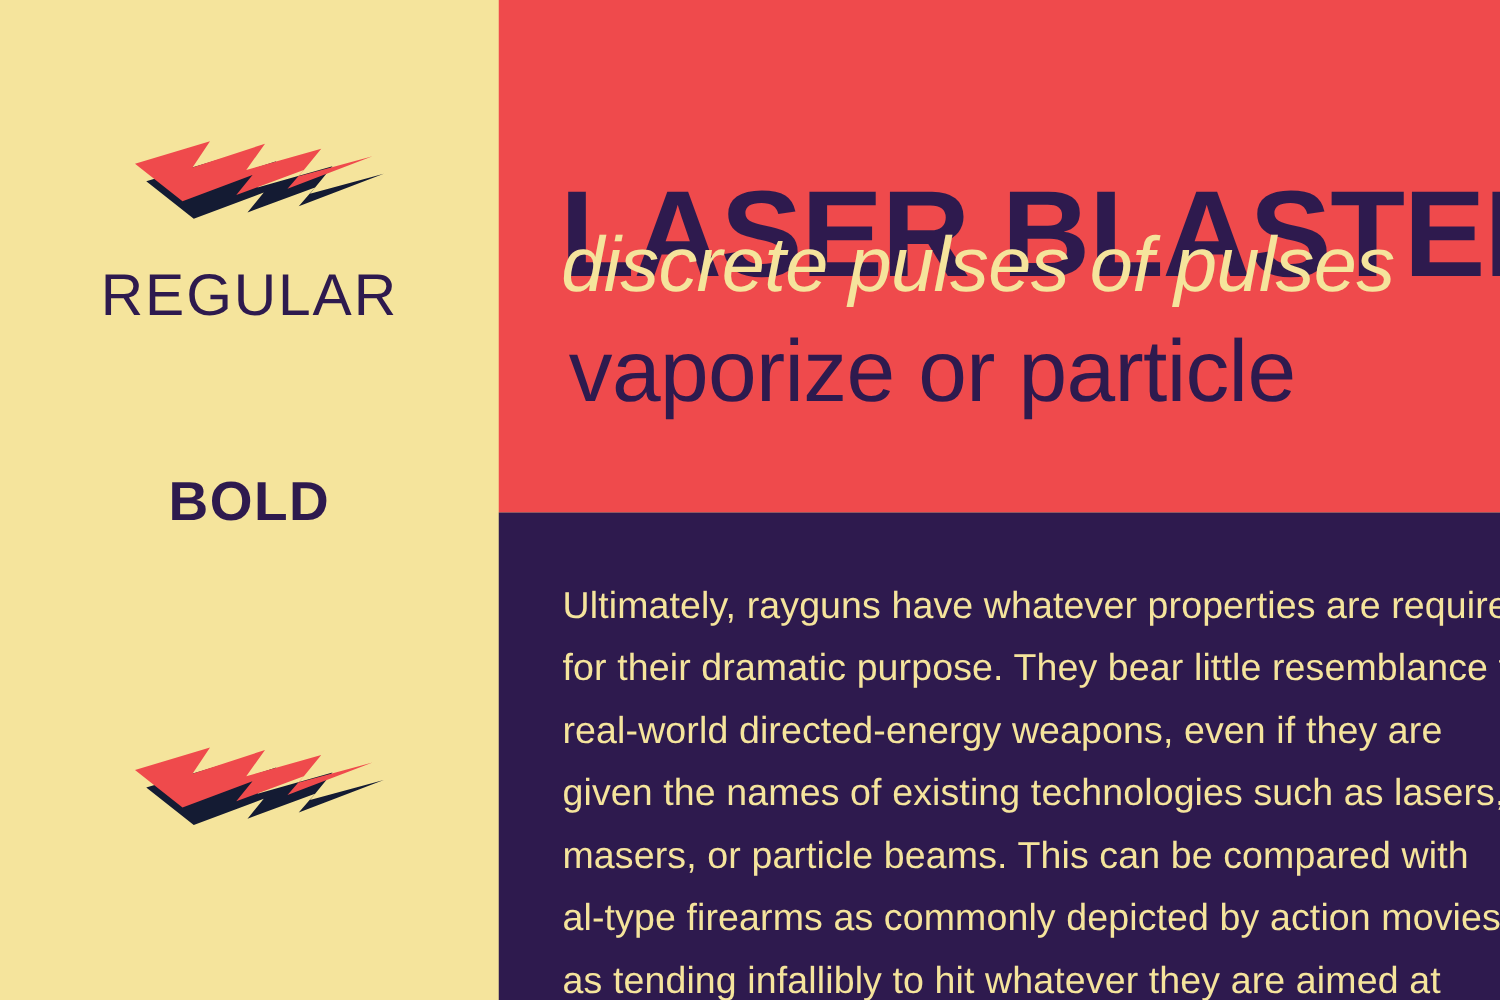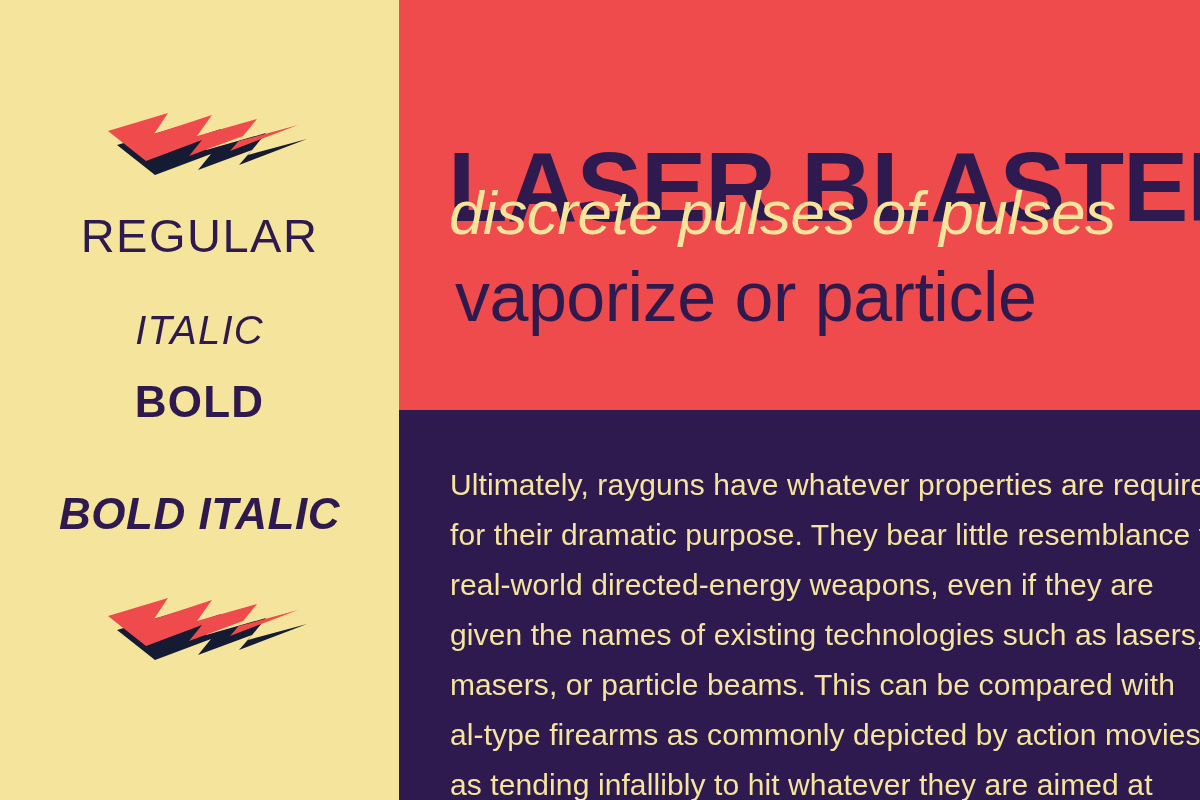--- a/index.html
+++ b/index.html
@@ -164,25 +164,23 @@
       <svg viewBox="0 0 212 74" xmlns="http://www.w3.org/2000/svg" aria-hidden="true">
         <g>
           <path d="M11 28 L71 10 L57 31 L115 12 L100 33 L160 16 L142 38 L201 22 L133 48 L146 33 L92 53 L105 37 L49 58 Z" fill="#141B33" transform="translate(9,14)"></path>
           <path d="M11 28 L71 10 L57 31 L115 12 L100 33 L160 16 L142 38 L201 22 L133 48 L146 33 L92 53 L105 37 L49 58 Z" fill="#EF4A4C"></path>
         </g>
       </svg>
     </div>
 
     <div class="weight-sample" id="weight-regular">REGULAR</div>
 
-    <div class="weight-sample" id="weight-italic">ITALIC</div>
 
     <div class="weight-sample" id="weight-bold">BOLD</div>
 
-    <div class="weight-sample" id="weight-bold-italic">BOLD ITALIC</div>
 
     <div class="bolt" id="bolt-bottom">
       <svg viewBox="0 0 212 74" xmlns="http://www.w3.org/2000/svg" aria-hidden="true">
         <g>
           <path d="M11 28 L71 10 L57 31 L115 12 L100 33 L160 16 L142 38 L201 22 L133 48 L146 33 L92 53 L105 37 L49 58 Z" fill="#141B33" transform="translate(9,14)"></path>
           <path d="M11 28 L71 10 L57 31 L115 12 L100 33 L160 16 L142 38 L201 22 L133 48 L146 33 L92 53 L105 37 L49 58 Z" fill="#EF4A4C"></path>
         </g>
       </svg>
     </div>
 

